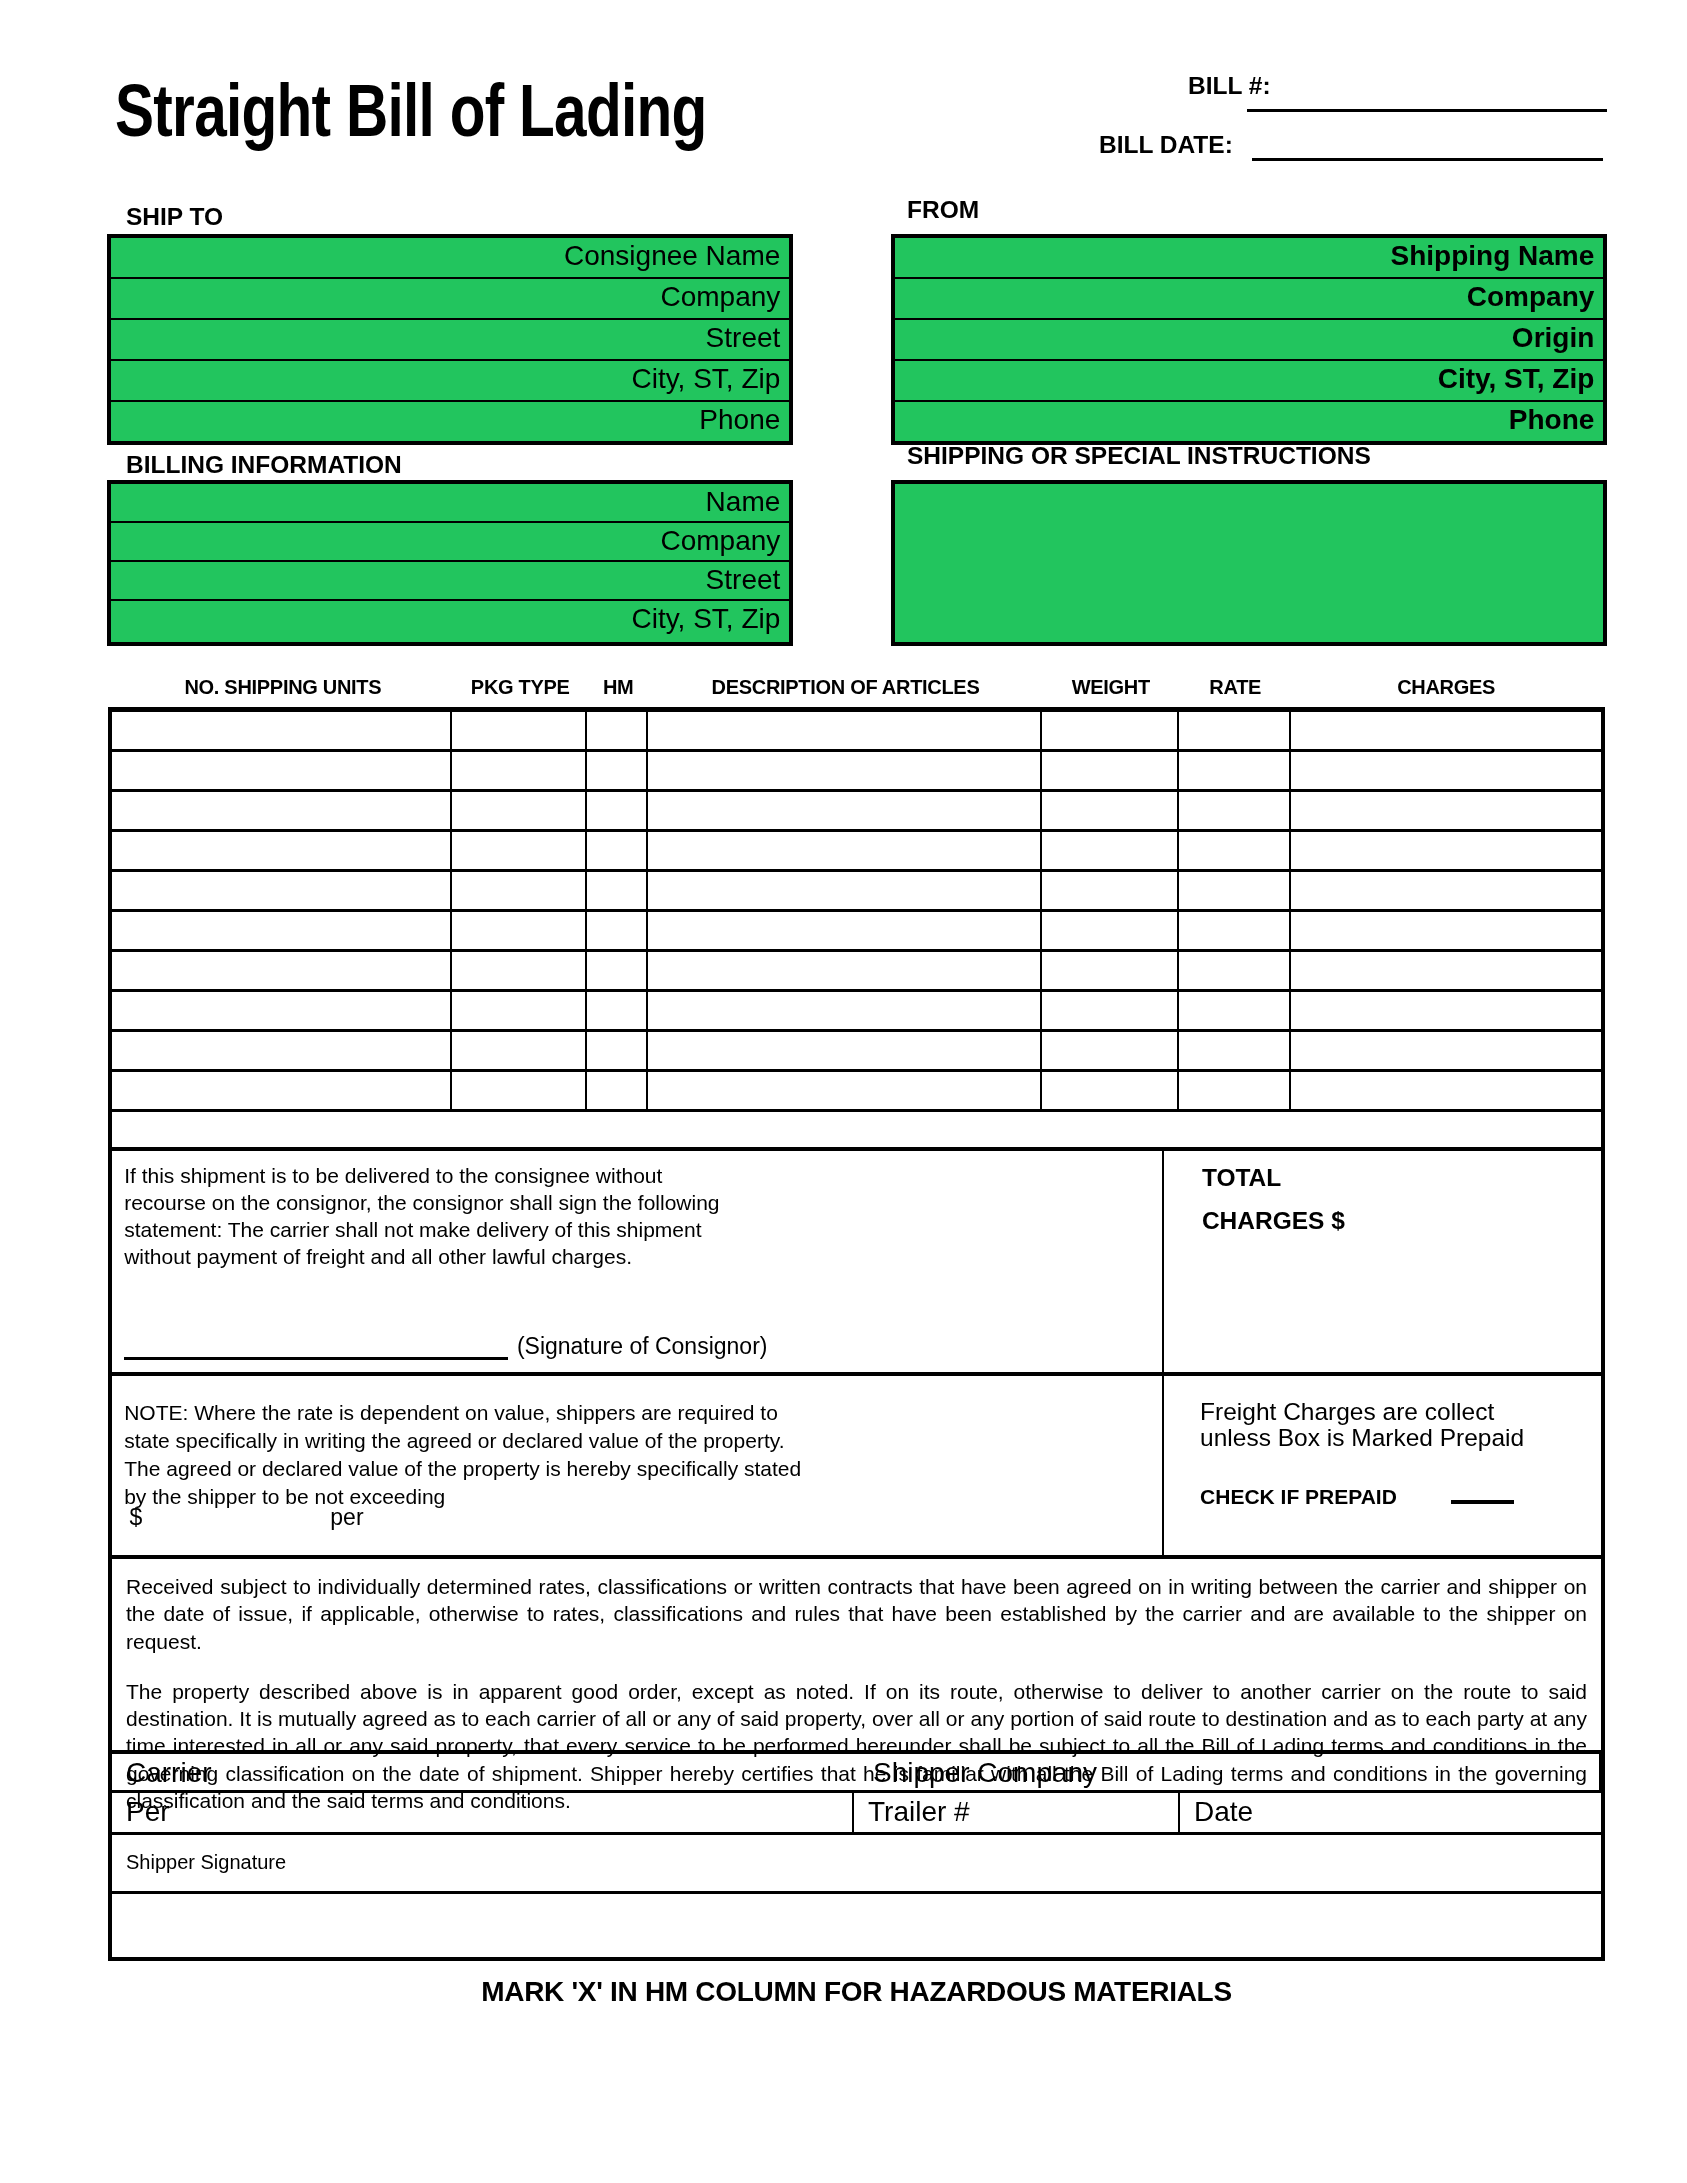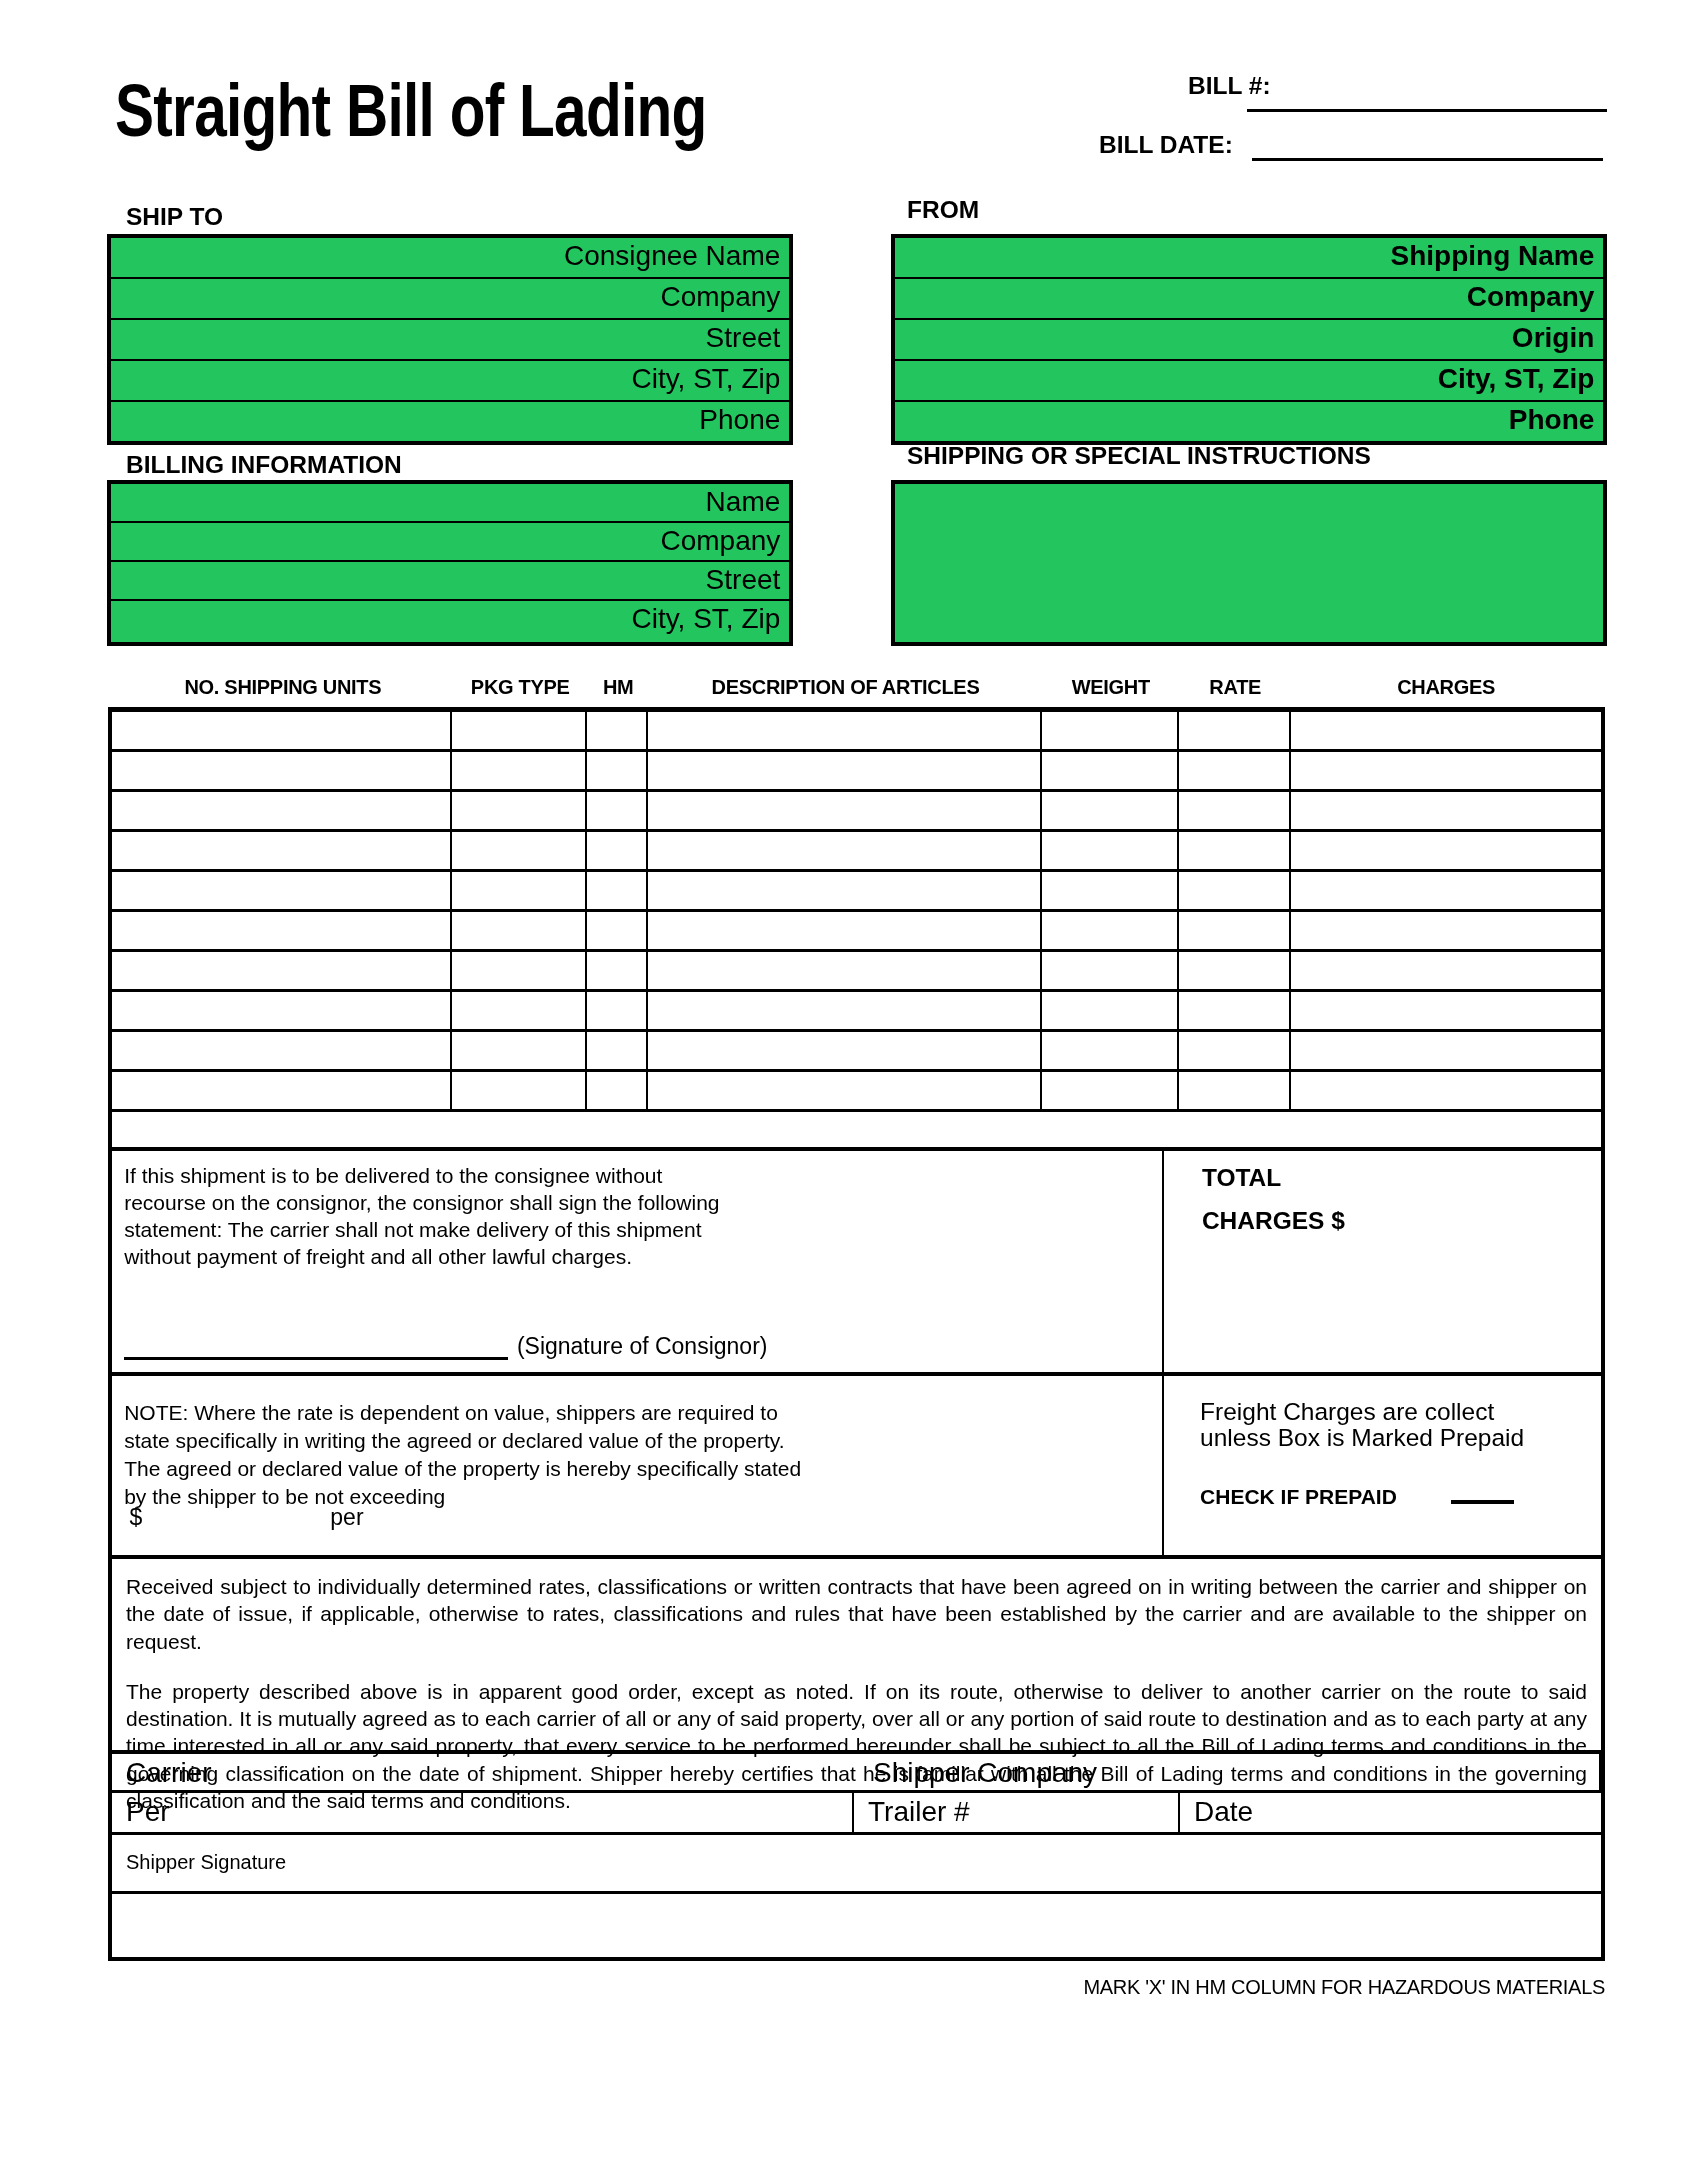--- a/index.html
+++ b/index.html
@@ -69,21 +69,21 @@
   .sig-grid-row { display:flex; border-bottom:3.5px solid #000; }
   .rowA { height:39px; } .rowB { height:42px; }
   .rowC { height:59px; border-bottom:3.5px solid #000; }
   .rowD { height:63px; }
   .bcell { border-right:2.6px solid #000; height:100%; padding:2.6px 0 0 14px; font-size:28px; }
   .bcell.last { border-right:none; }
   .bA1 { width:742px; } .bA2 { flex:1; }
   .bB1 { width:742px; } .bB2 { width:326px; } .bB3 { flex:1; }
   .rowC .lbl { font-size:20px; padding:15.7px 0 0 14px; }
 
-  .footer-note { left:108px; top:1976px; width:1497px; text-align:right; font-size:20px; font-weight:normal; letter-spacing:-0.3px; }
+  .footer-note { left:108px; top:1976px; width:1497px; text-align:center; font-size:28px; font-weight:bold; letter-spacing:-0.3px; }
 </style>
 </head>
 <body>
 
 <div class="abs title">Straight Bill of Lading</div>
 
 <div class="abs bill-label" style="left:1151px; top:72px;margin-left:37px;">BILL #:</div>
 <div class="abs fill-line" style="left:1247px; top:82px; width:360px; height:30px;"></div>
 
 <div class="abs bill-label" style="left:1099px; top:131px;">BILL DATE:</div>

